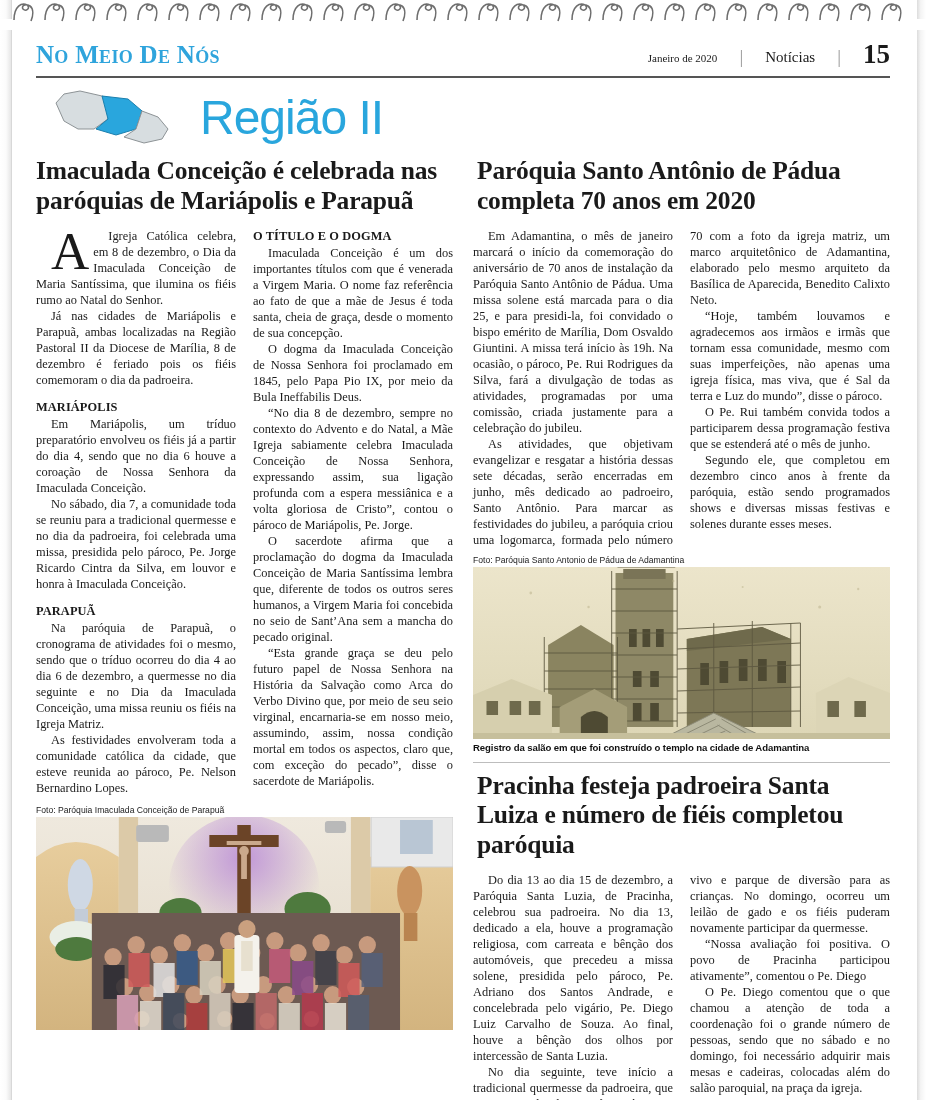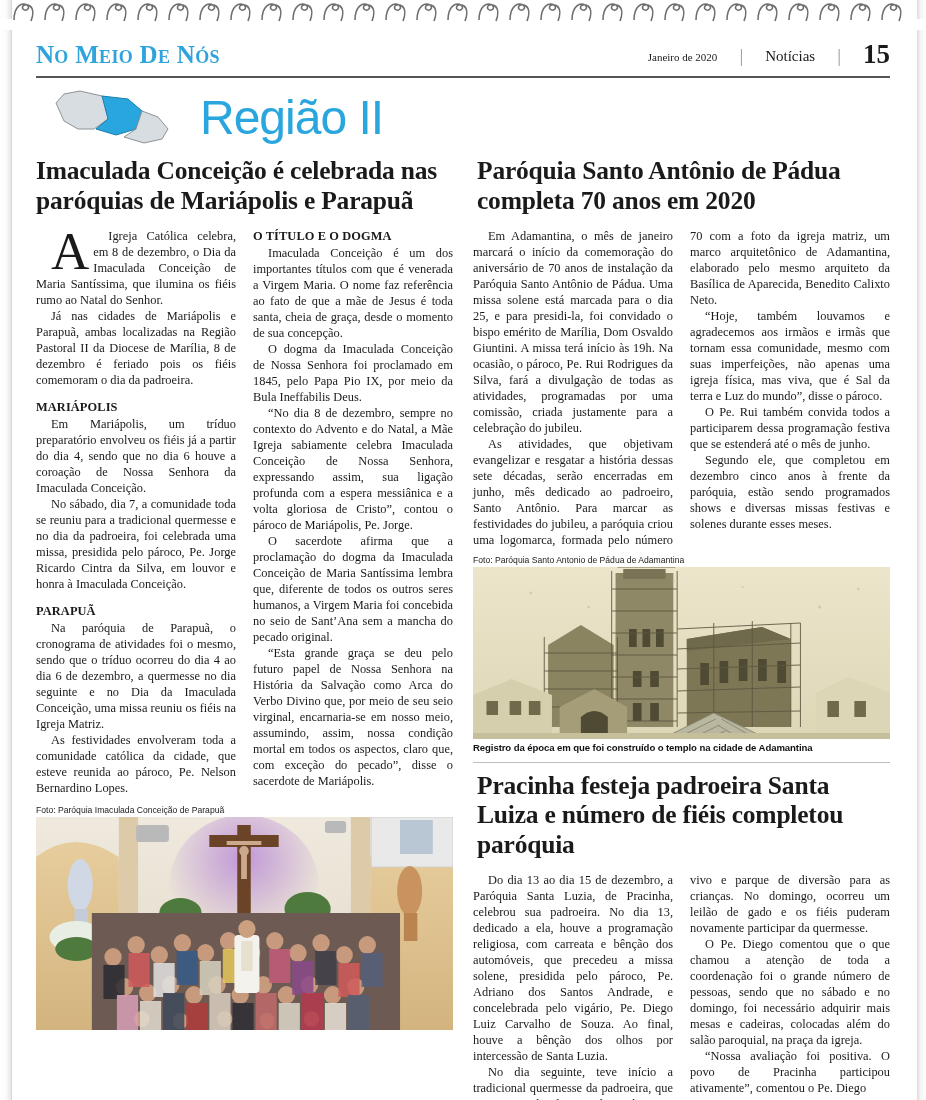--- a/index.html
+++ b/index.html
@@ -31,21 +31,21 @@
   }
 
   .page {
     position:absolute; top:28px; left:14px;
     width:898px; height:1065px;
     padding:0 16px 0 16px;
   }
 
   
   .masthead {
-    display:flex; align-items:flex-start; justify-content:space-between;
+    display:flex; align-items:center; justify-content:space-between;
     padding:14px 6px 6px 6px;
   }
   .masthead-title {
     font-family:"Liberation Serif", serif;
     font-weight:bold;
     font-size:25px;
     letter-spacing:.3px;
     color:#2fa4dc;
     font-variant:small-caps;
     line-height:1;
@@ -433,28 +433,28 @@
           <g fill="#b9b08a" opacity=".5">
             <circle cx="60" cy="26" r="1.4"></circle>
               <circle cx="208" cy="14" r="1.2"></circle>
               <circle cx="360" cy="40" r="1.6"></circle>
             <circle cx="400" cy="22" r="1.2"></circle>
               <circle cx="120" cy="40" r="1.3"></circle>
               <circle cx="280" cy="20" r="1.1"></circle>
           </g>
         </svg>
       </div>
-      <div class="caption">Registro da época em que foi construído o templo na cidade de Adamantina</div>
+      <div class="caption">Registro da salão em que foi construído o templo na cidade de Adamantina</div>
 
       <div class="rule-hair"></div>
 
       <h2 class="head right-head">Pracinha festeja padroeira Santa Luiza e número de fiéis completou paróquia</h2>
 
       <div class="cols2">
         <p>Do dia 13 ao dia 15 de dezembro, a Paróquia Santa Luzia, de Pracinha, celebrou sua padroeira. No dia 13, dedicado a ela, houve a programação religiosa, com carreata e bênção dos automóveis, que precedeu a missa solene, presidida pelo pároco, Pe. Adriano dos Santos Andrade, e concelebrada pelo vigário, Pe. Diego Luiz Carvalho de Souza. Ao final, houve a bênção dos olhos por intercessão de Santa Luzia.</p>
         <p>No dia seguinte, teve início a tradicional quermesse da padroeira, que teve praça de alimentação, música ao vivo e parque de diversão para as crianças. No domingo, ocorreu um leilão de gado e os fiéis puderam novamente participar da quermesse.</p>
+        <p>“Nossa avaliação foi positiva. O povo de Pracinha participou ativamente”, comentou o Pe. Diego</p>
         <p>O Pe. Diego comentou que o que chamou a atenção de toda a coordenação foi o grande número de pessoas, sendo que no sábado e no domingo, foi necessário adquirir mais mesas e cadeiras, colocadas além do salão paroquial, na praça da igreja.</p>
-        <p>“Nossa avaliação foi positiva. O povo de Pracinha participou ativamente”, comentou o Pe. Diego</p>
       </div>
 
     </div>
   </div>
 </div>
 
 </body></html>

